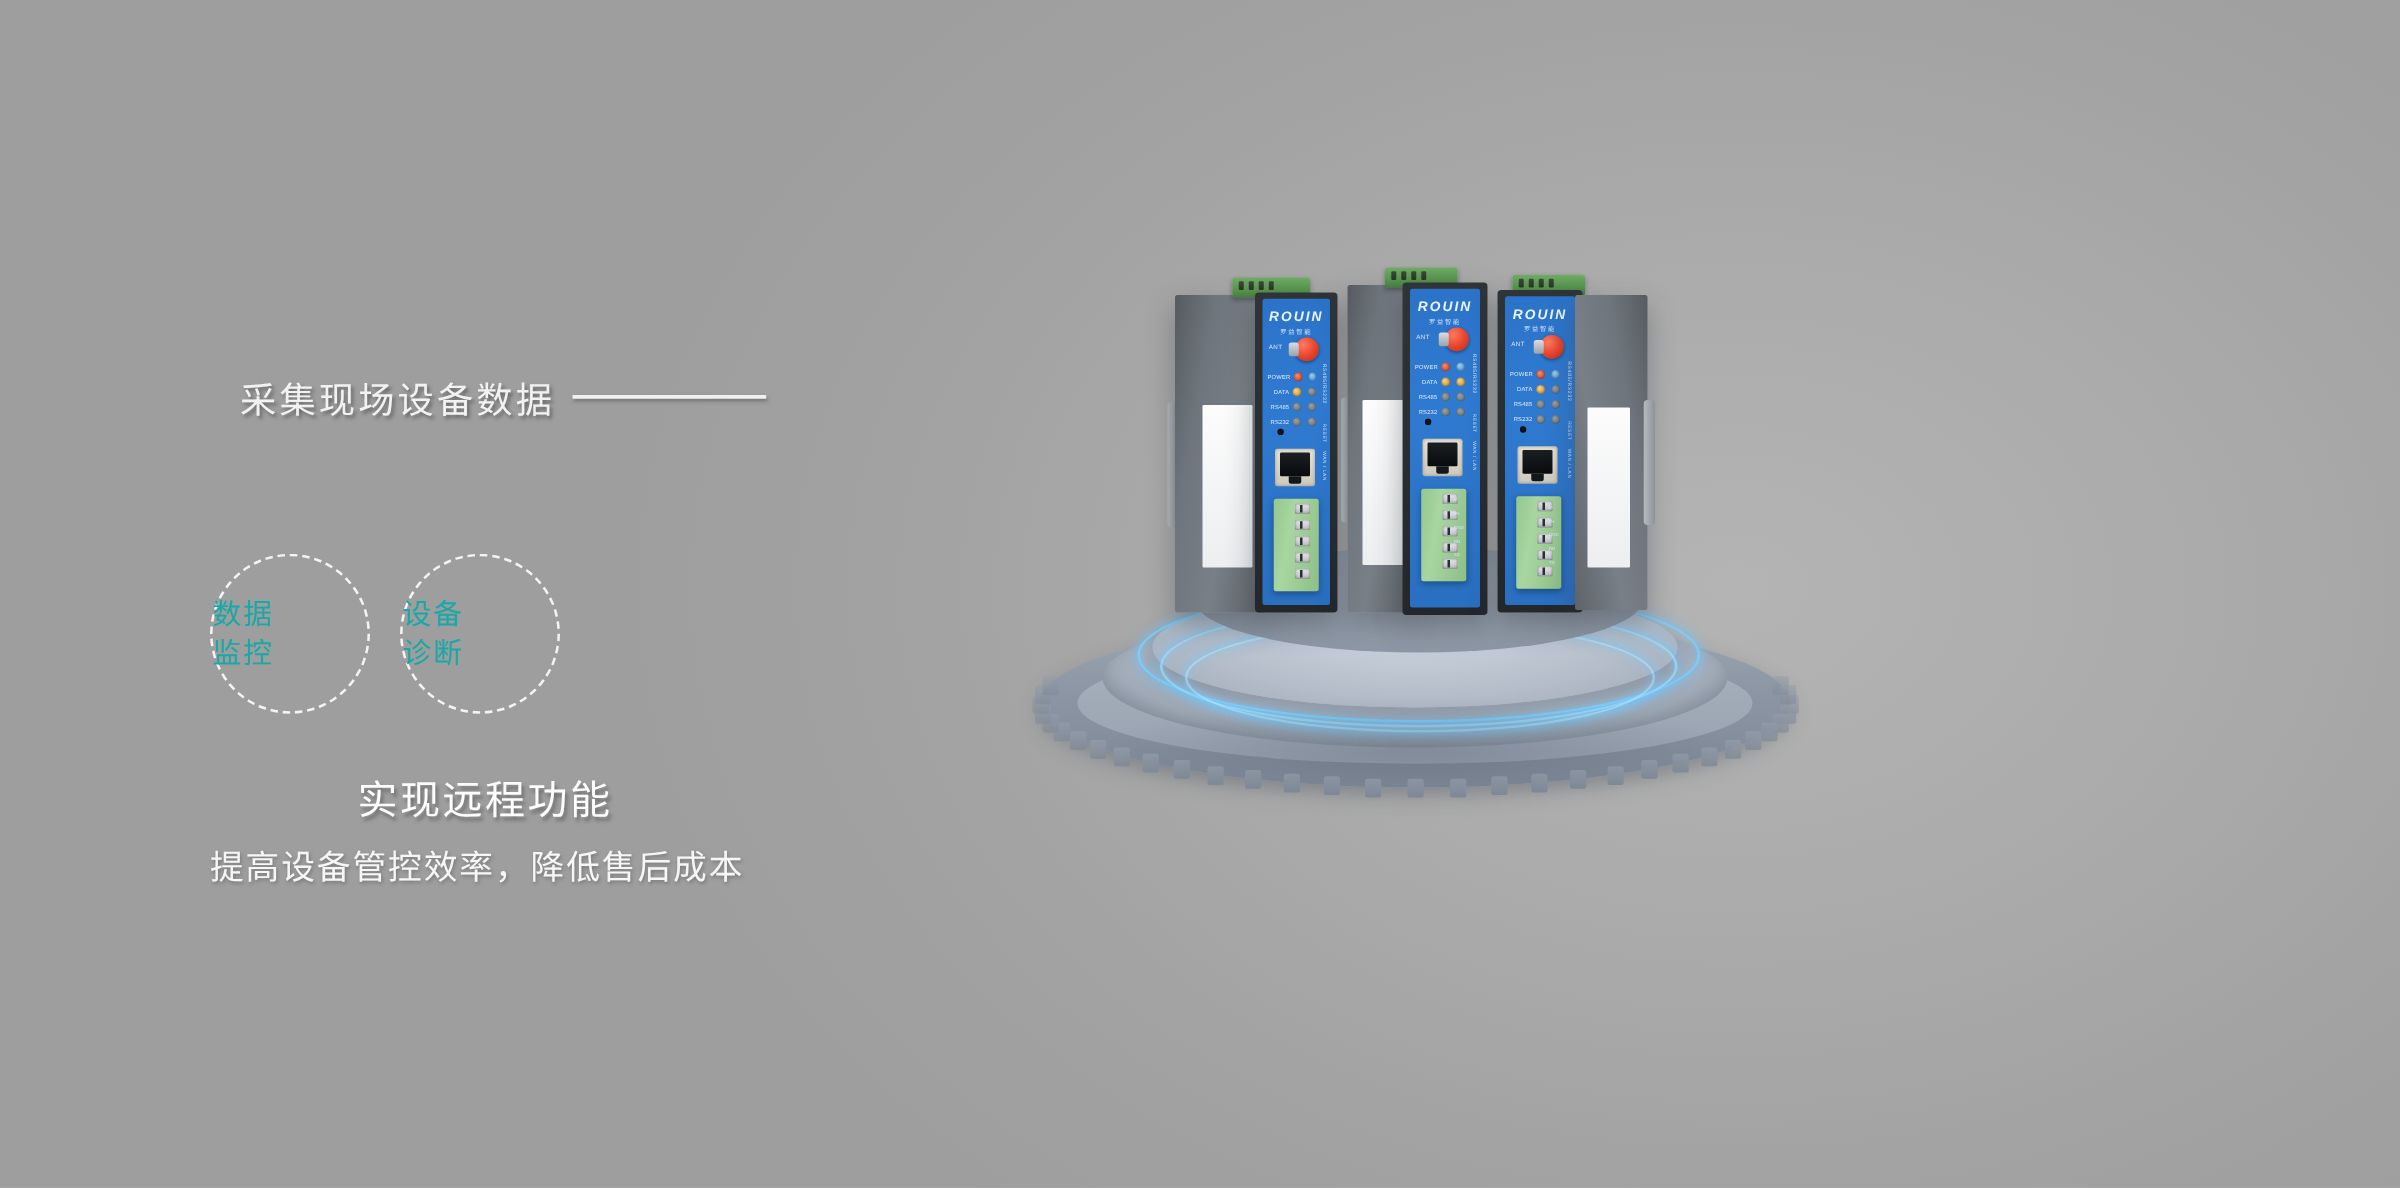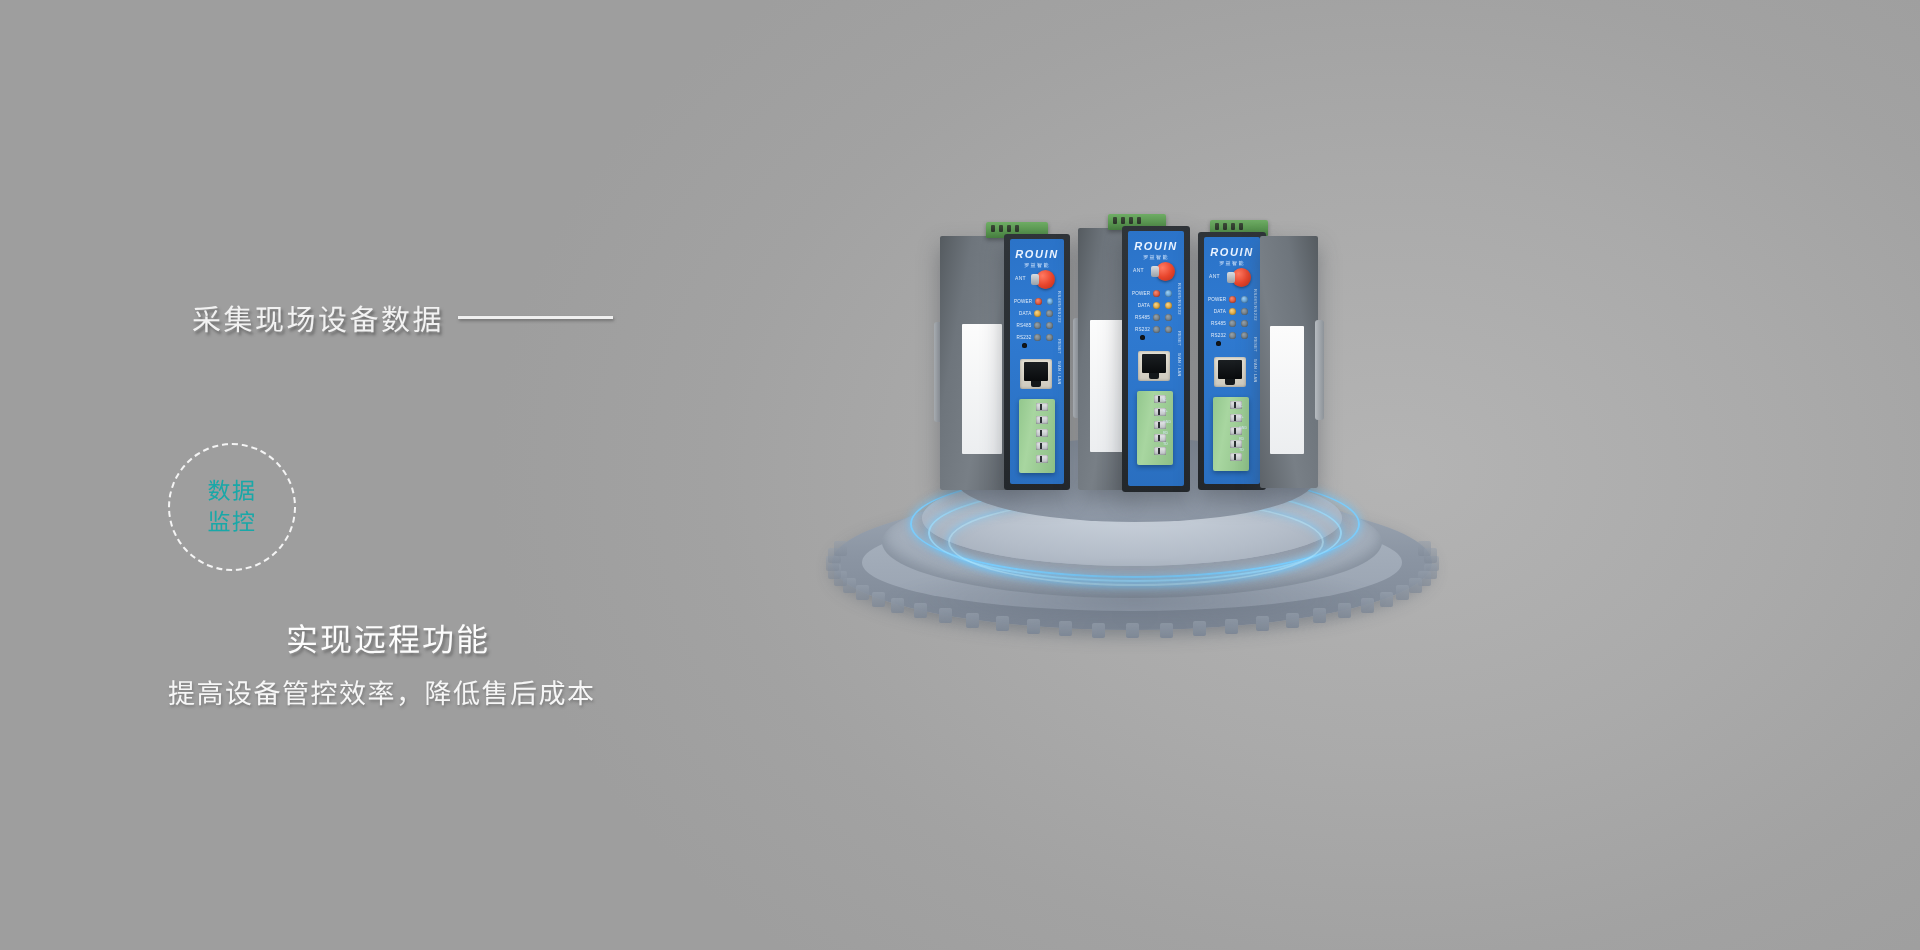--- a/index.html
+++ b/index.html
@@ -43,21 +43,21 @@
 
   
   #circle-row{
     position:absolute;left:168px;top:443px;
     display:flex;gap:24px;
   }
   .feature-circle{
     width:128px;height:128px;border-radius:50%;
     border:2px dashed rgba(252,252,252,.92);
     display:flex;flex-direction:column;
-    align-items:center;justify-content:center;
+    justify-content:center;
     box-sizing:border-box;
   }
   .fc-line{
     color:#19a8a8;font-size:23px;line-height:31px;
     letter-spacing:1.5px;white-space:nowrap;
   }
 
   
   .subhead{
     position:absolute;left:286px;top:614px;
@@ -271,20 +271,24 @@
     <div class="eyebrow-row">
       <div class="eyebrow">采集现场设备数据</div>
       <div class="eyebrow-rule"></div>
     </div>
 
 
     <div id="circle-row">
       <div class="feature-circle">
         <span class="fc-line">数据</span>
         <span class="fc-line">监控</span>
+      </div>
+      <div class="feature-circle">
+        <span class="fc-line">设备</span>
+        <span class="fc-line">诊断</span>
       </div>
     </div>
 
     <div class="subhead">实现远程功能</div>
     <div class="tagline">提高设备管控效率，降低售后成本</div>
   </div>
 
   <div id="scene">
 
     <div class="base-gear"></div>

